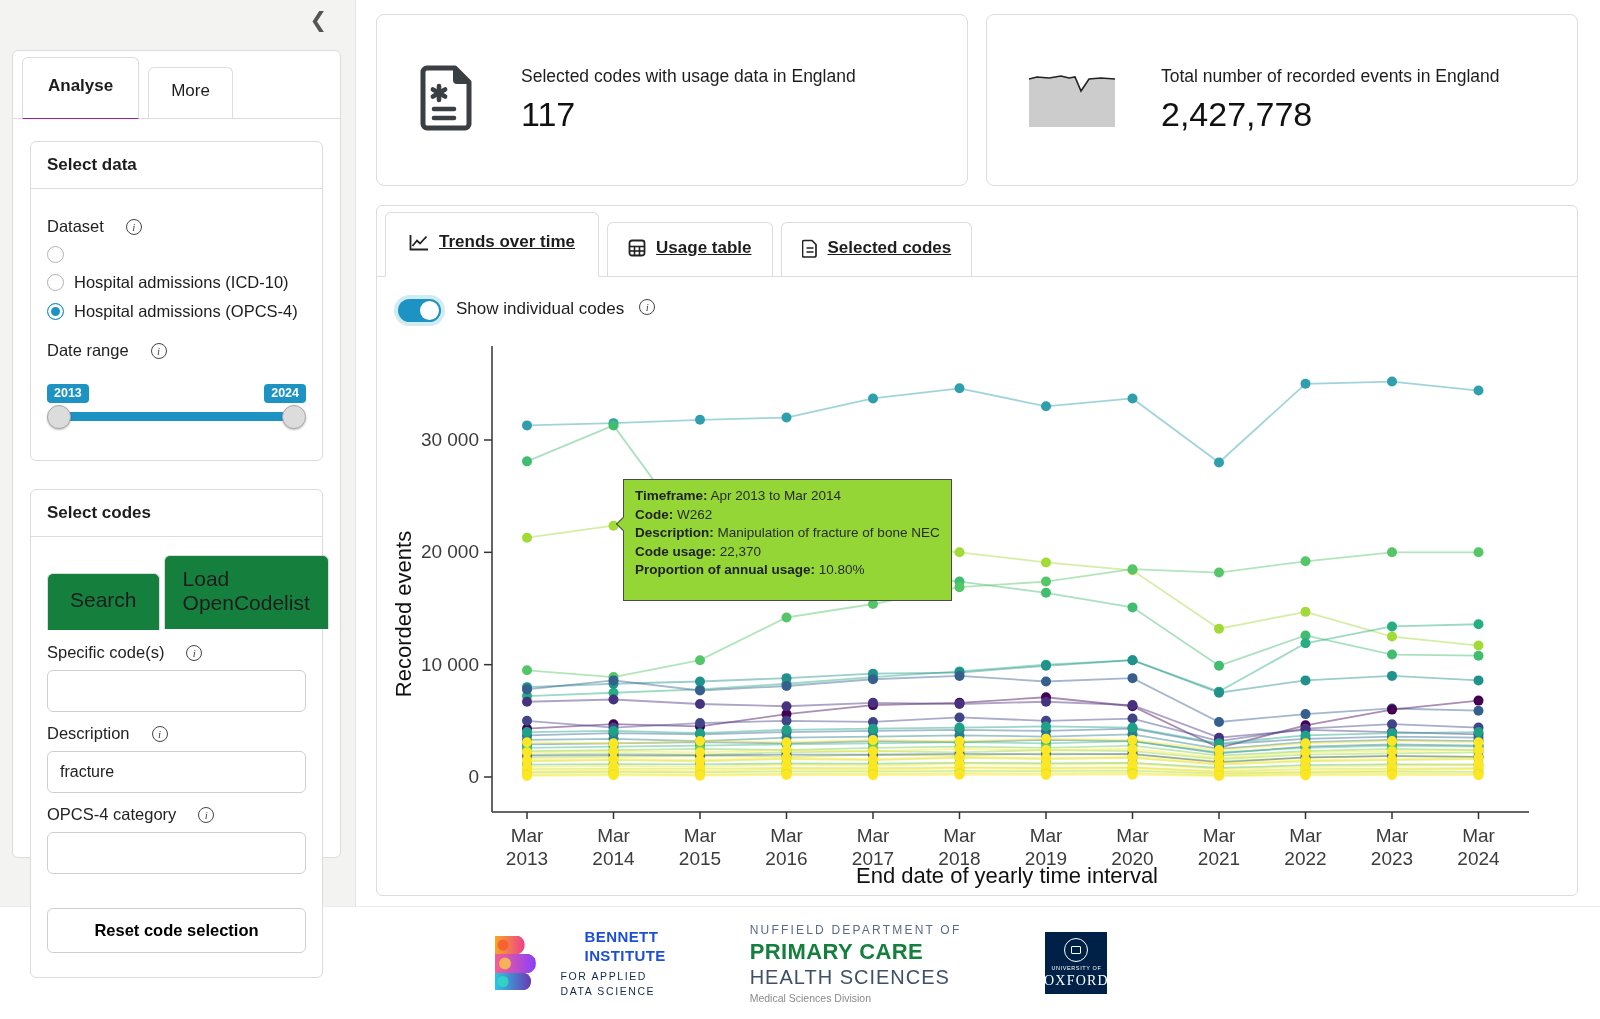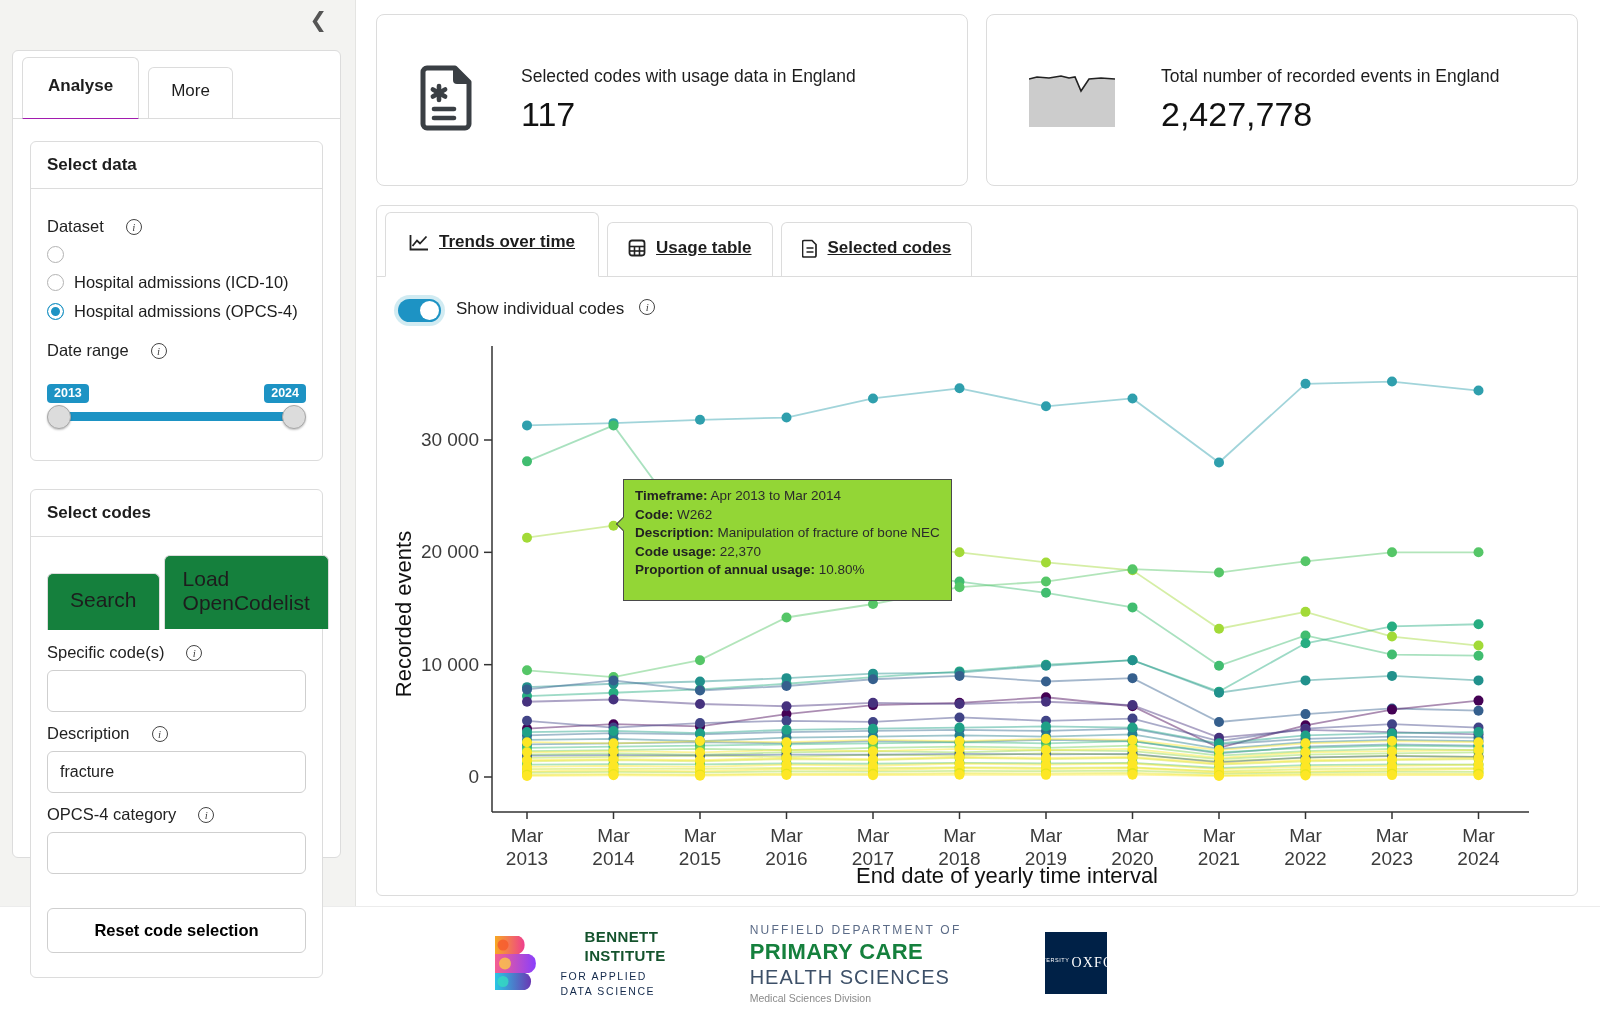--- a/index.html
+++ b/index.html
@@ -76,28 +76,28 @@
   .tt { position:absolute; left:236px; top:147px; background:var(--tooltip-bg); border:1px solid #4a4a4a;
         padding:7px 11px 20px; font-size:13.5px; line-height:18.5px; color:#2b2b2b; white-space:nowrap; z-index:5; }
   .tt-label { font-weight:bold; color:#222; }
   .tt-caret { position:absolute; left:-6px; top:39px; width:10px; height:10px; background:var(--tooltip-bg);
               border-left:1px solid #4a4a4a; border-bottom:1px solid #4a4a4a; transform:rotate(45deg); }
 
   
   footer { height:113px; border-top:1px solid #ececec; display:flex; align-items:center;
            justify-content:center; gap:84px; background:#fff; }
   .f-bennett { display:flex; gap:14px; align-items:center; }
-  .b1 { font-weight:bold; color:#14532d; font-size:15px; letter-spacing:.4px; line-height:19px;margin-left:32px; }
+  .b1 { font-weight:bold; color:#1d4ed8; font-size:15px; letter-spacing:.4px; line-height:19px;margin-left:32px; }
   .b2 { font-size:10.5px; letter-spacing:1.6px; color:#13294b; line-height:15px;padding-left:8px; }
   .f-nuffield { text-align:left; }
   .n1 { font-size:12px; letter-spacing:2.2px; color:#5b6b87; margin-bottom:2px; }
   .n2 { font-size:22px; font-weight:bold; color:#15803d; letter-spacing:.4px; }
   .n3 { font-size:20px; color:#3d5068; letter-spacing:1px; margin-top:1px; }
   .n4 { font-size:10.5px; color:#8a8a8a; margin-top:3px; }
-  .ox { width:62px; height:62px; background:var(--oxford-navy); color:#fff; display:flex; flex-direction:row;
+  .ox { width:62px; height:62px; background:var(--oxford-navy); color:#fff; display:flex; flex-direction:column;
         align-items:center; justify-content:center; gap:2px; }
   .ox-crest { width:24px; height:24px; border:1.6px solid #fff; border-radius:50%;
               display:flex; align-items:center; justify-content:center; margin-bottom:1px; }
   .ox-book { width:10px; height:8px; border:1px solid #fff; border-radius:1px; }
   .ox1 { font-size:5.5px; letter-spacing:.6px; }
   .ox2 { font-family:"Liberation Serif", serif; font-size:14px; letter-spacing:1.2px; }
   svg text { font-family:"Liberation Sans", sans-serif; }
 </style>
 </head>
 <body>

